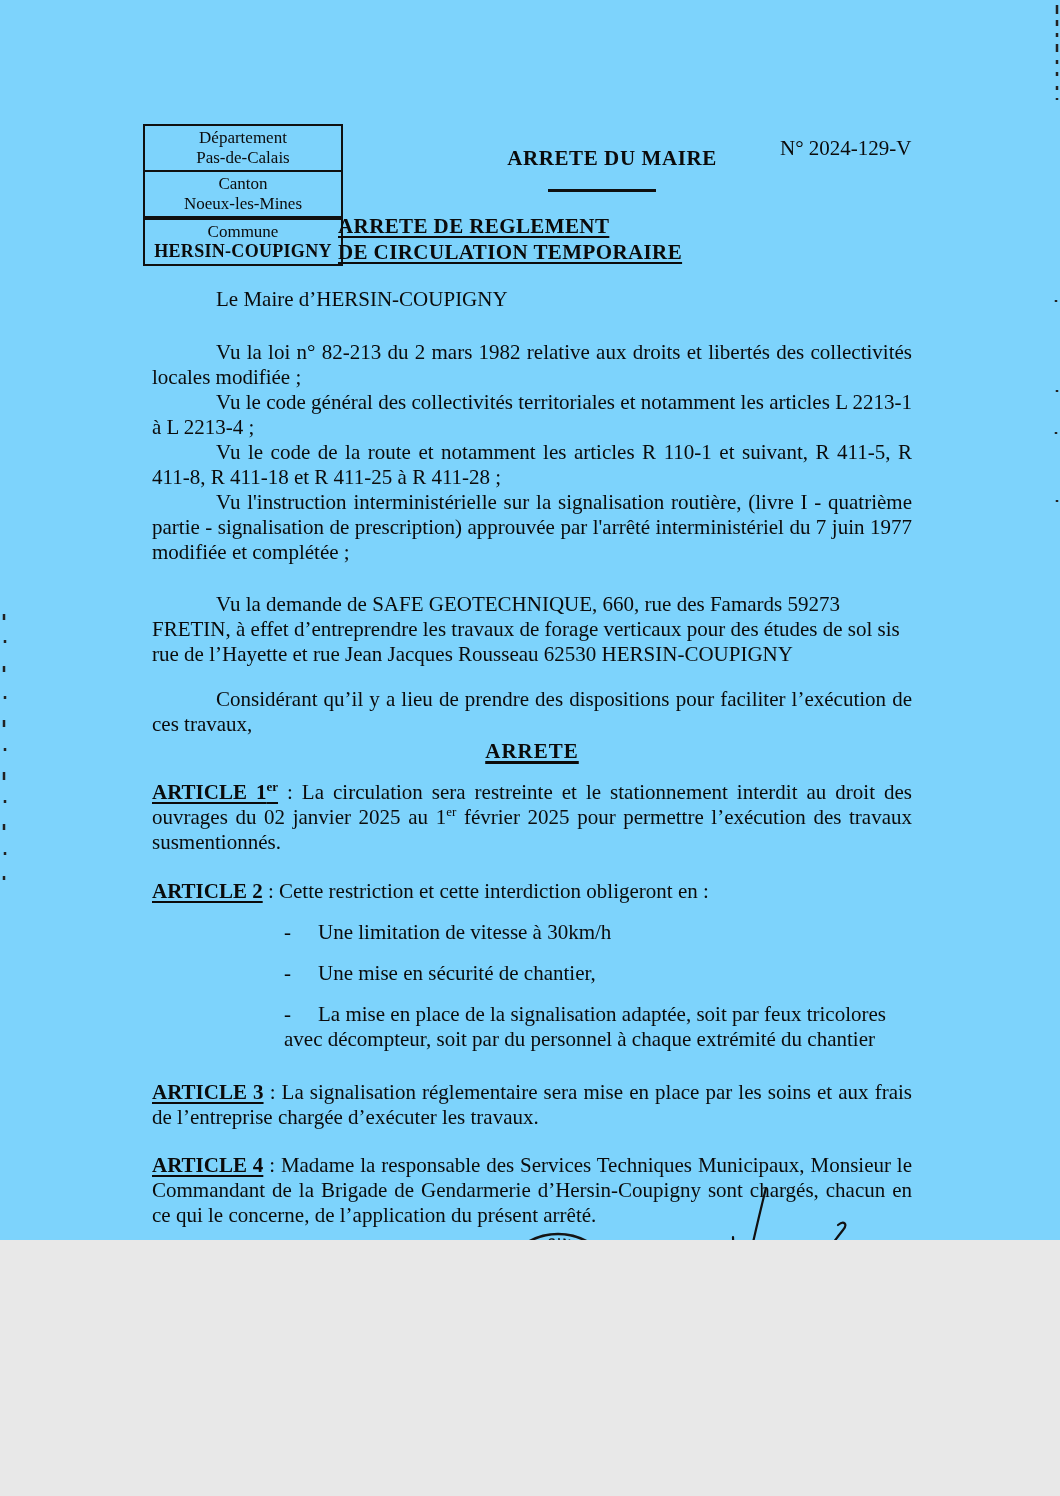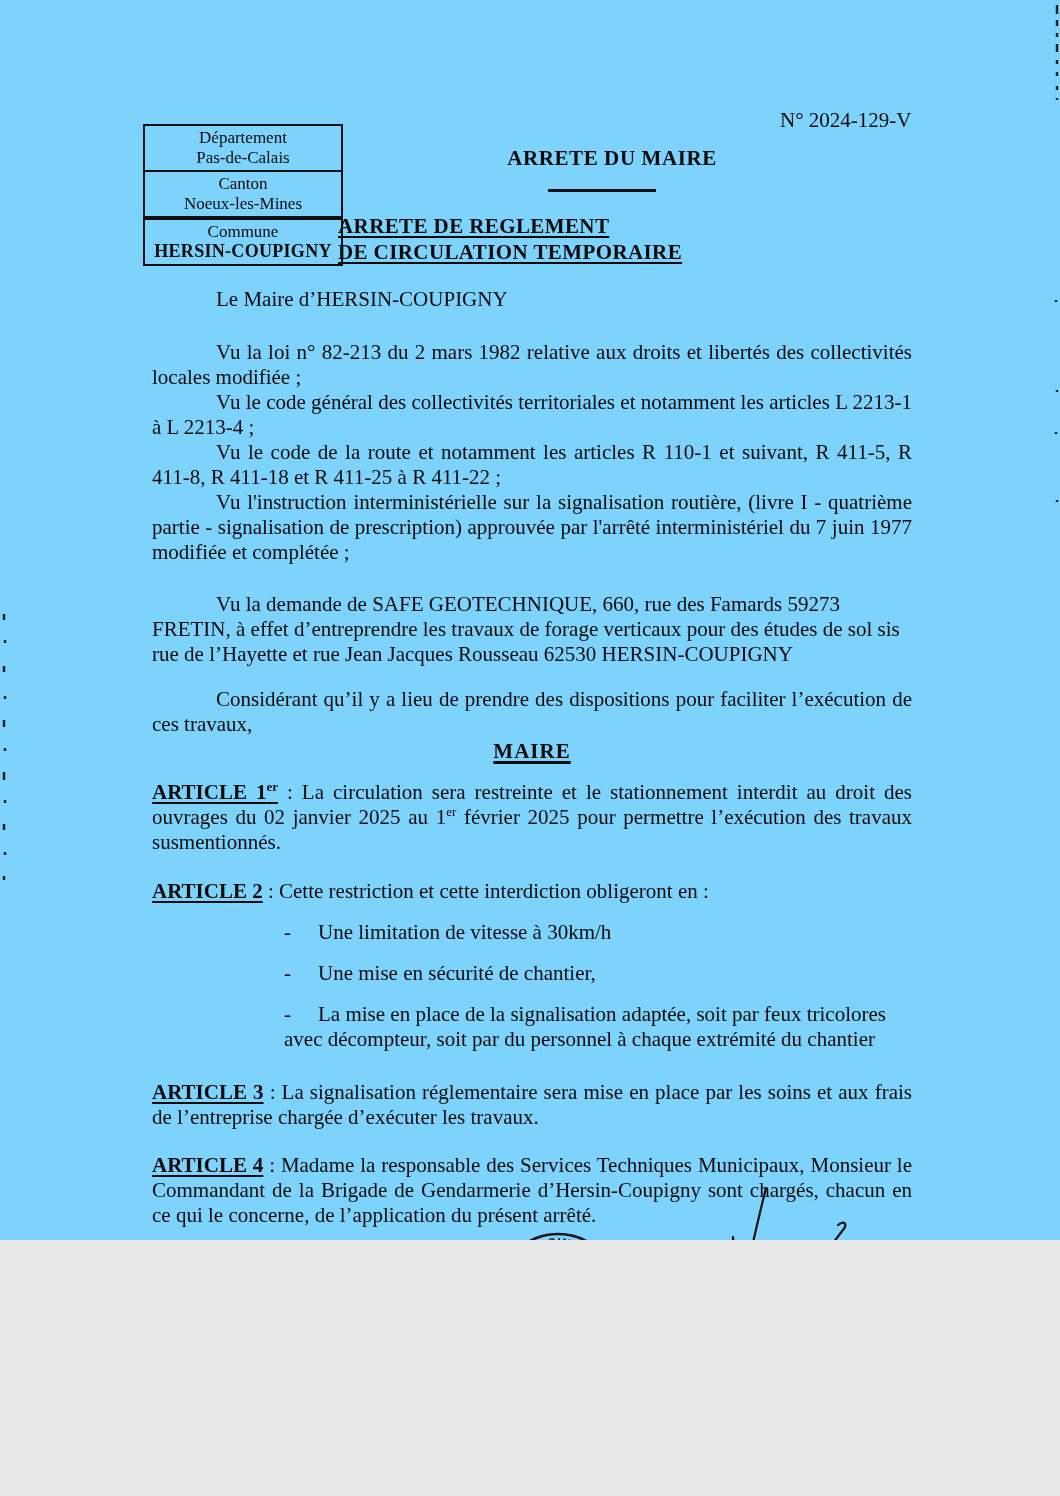--- a/index.html
+++ b/index.html
@@ -10,21 +10,21 @@
   }
   
   .header-box{
     position:absolute;left:143px;top:124px;width:196px;
     border:2px solid #101010;text-align:center;font-size:17px;line-height:19.5px;
   }
   .hb-row{padding:2px 0 3px 0;}
   .hb-row.sep1{border-bottom:2px solid #101010;}
   .hb-row.sep2{border-bottom:4px solid #101010;}
   .hb-commune{font-weight:bold;font-size:18px;letter-spacing:0.3px;}
-  .doc-number{position:absolute;left:780px;top:108px;font-size:21px;}
+  .doc-number{position:absolute;left:780px;top:136px;font-size:21px;}
   .title1{
     position:absolute;left:362px;top:146px;width:500px;text-align:center;
     font-weight:bold;font-size:21px;letter-spacing:0.6px;
   }
   .title-divider{position:absolute;left:548px;top:189px;width:108px;height:3px;background:#101010;}
   .title2{
     position:absolute;left:338px;top:213px;width:500px;
     font-weight:bold;font-size:21px;line-height:26px;letter-spacing:0.4px;
   }
   .title2 .u{text-decoration:underline;text-decoration-thickness:2px;text-underline-offset:3px;}
@@ -87,28 +87,28 @@
     <div class="u">ARRETE DE REGLEMENT</div>
     <div class="u">DE CIRCULATION TEMPORAIRE</div>
   </div>
 
   <div class="body-col">
 
     <div class="salutation">Le Maire d’HERSIN-COUPIGNY</div>
 
     <div class="recital first">Vu la loi n° 82-213 du 2 mars 1982 relative aux droits et libertés des collectivités locales modifiée ;</div>
     <div class="recital">Vu le code général des collectivités territoriales et notamment les articles L 2213-1 à L 2213-4 ;</div>
-    <div class="recital">Vu le code de la route et notamment les articles R 110-1 et suivant, R 411-5, R 411-8, R 411-18 et R 411-25 à R 411-22 ;</div>
+    <div class="recital">Vu le code de la route et notamment les articles R 110-1 et suivant, R 411-5, R 411-8, R 411-18 et R 411-25 à R 411-28 ;</div>
     <div class="recital">Vu l'instruction interministérielle sur la signalisation routière, (livre I - quatrième partie - signalisation de prescription) approuvée par l'arrêté interministériel du 7 juin 1977 modifiée et complétée ;</div>
 
     <div class="demande">Vu la demande de SAFE GEOTECHNIQUE, 660, rue des Famards 59273 FRETIN, à effet d’entreprendre les travaux de forage verticaux pour des études de sol sis rue de l’Hayette et rue Jean Jacques Rousseau 62530 HERSIN-COUPIGNY</div>
 
     <div class="considerant">Considérant qu’il y a lieu de prendre des dispositions pour faciliter l’exécution de ces travaux,</div>
 
-    <div class="arrete-heading"><span>MAIRE</span></div>
+    <div class="arrete-heading"><span>ARRETE</span></div>
 
     <div class="article a1">
       <span class="art-label"><span>ARTICLE 1</span><sup>er</sup></span><span> : </span><span>La circulation sera restreinte et le stationnement interdit au droit des ouvrages du 02 janvier 2025 au 1</span><sup>er</sup><span> février 2025 pour permettre l’exécution des travaux susmentionnés.</span>
     </div>
 
     <div class="article a2">
       <div>
         <span class="art-label">ARTICLE 2</span><span> : </span><span>Cette restriction et cette interdiction obligeront en :</span>
       </div>
       <div class="bullet">

